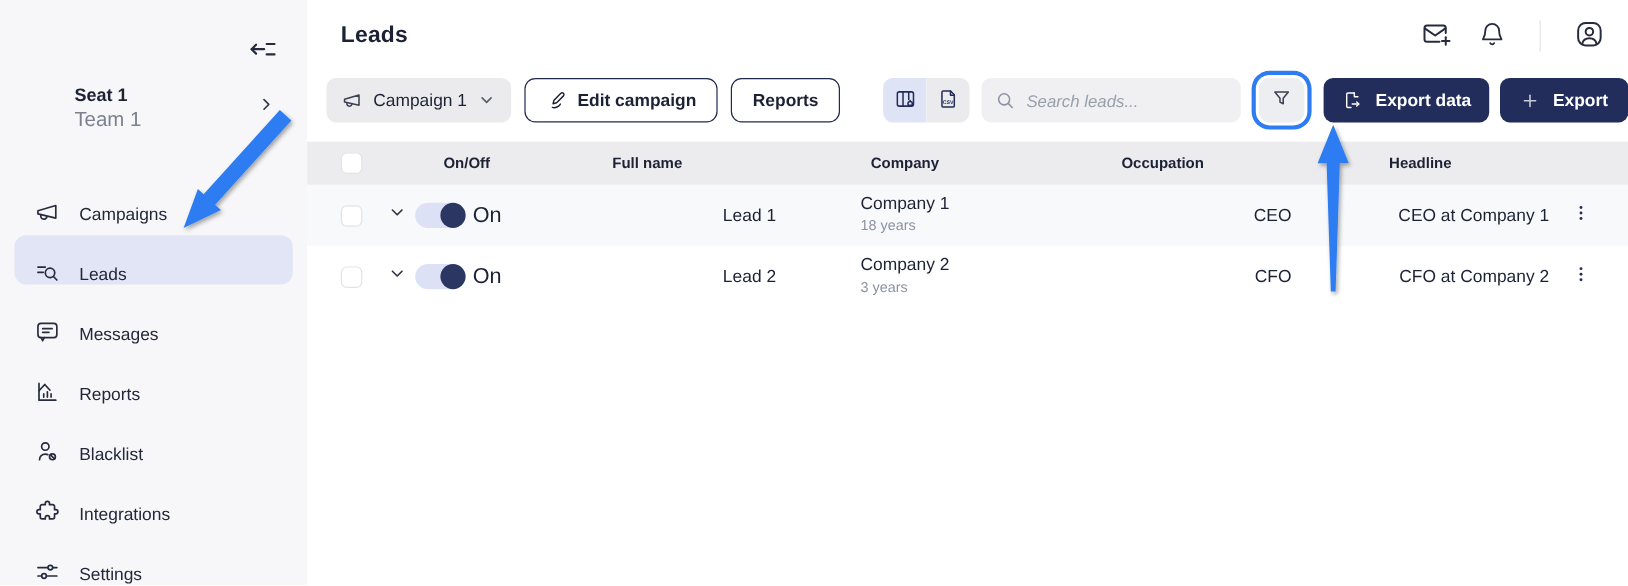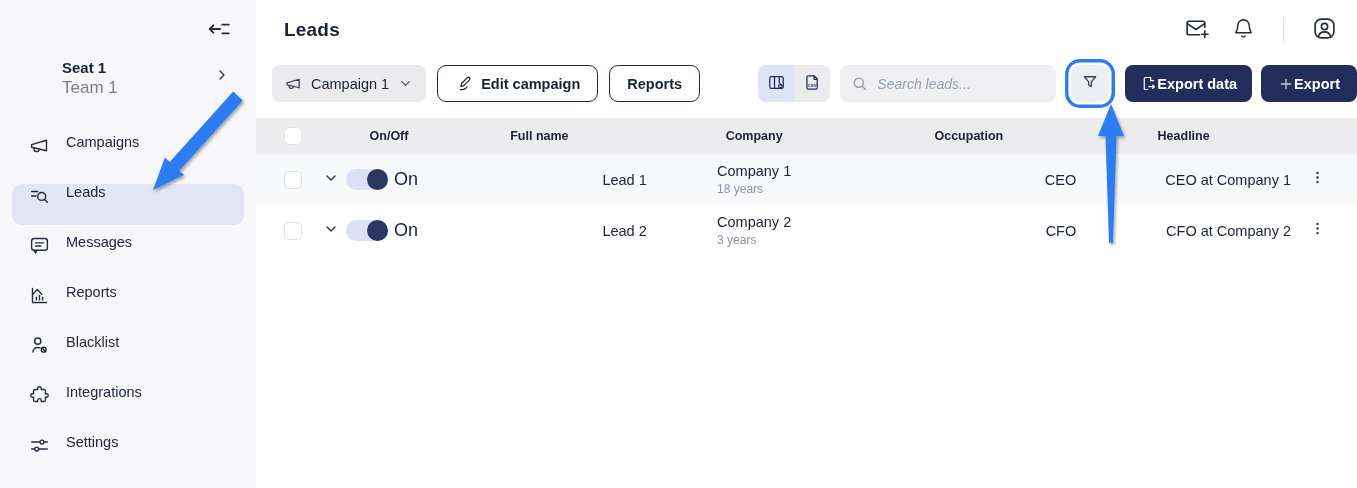--- a/index.html
+++ b/index.html
@@ -4,29 +4,29 @@
 <style>
   * { margin:0; padding:0; box-sizing:border-box; }
   html,body { width:1357px; height:488px; }
   body {
     font-family:"Liberation Sans", sans-serif;
     background:#fff; color:#1b2234; overflow:hidden; position:relative;
   }
   .app { display:flex; width:1357px; height:488px; }
 
   
-  .sidebar { width:256px; height:100%; background:#f7f7f9; flex:0 0 256px; padding-top:16px; }
+  .sidebar { width:256px; height:100%; background:#f7f7f9; flex:0 0 256px; padding-top:28px; }
   .collapse-row { display:flex; justify-content:flex-end; padding-right:24px; }
   .icon-btn { background:none; border:none; cursor:pointer; color:#262c3d; display:flex; align-items:center; justify-content:center; }
   .seat-row { margin-top:14px; padding-left:62px; padding-right:24px; position:relative; }
   .seat-title { font-size:15px; font-weight:700; color:#1b2234; }
   .seat-sub { font-size:17px; color:#7c818f; margin-top:2px; }
   .seat-chevron { position:absolute; right:26px; top:8px; color:#333a4c; }
   .nav { margin-top:36px; padding:0 12px; }
-  .nav-item { display:flex; align-items:flex-start; gap:16px; height:41px; padding:0 16px; border-radius:10px; margin-bottom:9px; cursor:pointer; }
+  .nav-item { display:flex; align-items:flex-end; gap:16px; height:41px; padding:0 16px; border-radius:10px; margin-bottom:9px; cursor:pointer; }
   .nav-item.active { background:#e2e5f5; }
   .nav-icon { width:22px; height:22px; color:#262c3d; display:flex; align-items:center; justify-content:center; }
   .nav-label { font-size:14.5px; color:#22283a; }
 
   
   .main { flex:1; display:flex; flex-direction:column; background:#fff; }
   .topbar { height:60px; display:flex; align-items:center; padding:0 20px; }
   .page-title { font-size:19px; font-weight:700; margin-left:8px; letter-spacing:.2px; }
   .top-actions { margin-left:auto; display:flex; align-items:center; gap:22px; }
   .top-divider { width:1px; height:26px; background:#e3e4e8; margin:0 6px; }
@@ -39,21 +39,21 @@
   .spacer { flex:1; }
   .view-toggle { display:flex; }
   .vt-btn { width:36px; height:37px; display:flex; align-items:center; justify-content:center; border:none; cursor:pointer; color:#232d57; }
   .vt-btn.selected { background:#dfe3f6; border-radius:8px 0 0 8px; }
   .vt-btn.plain { background:#ebebee; border-radius:0 8px 8px 0; }
   .search-box { display:flex; align-items:center; gap:9px; background:#f0f0f3; border-radius:8px; height:37px; width:216px; padding:0 11px; margin-left:10px; }
   .search-box input { border:none; background:transparent; outline:none; font-size:14px; color:#1b2234; width:100%; font-family:"Liberation Sans",sans-serif;font-style:italic; }
   .search-box input::placeholder { color:#98a0ac; }
   .filter-btn { width:38px; height:37px; background:#edeef1; border:none; border-radius:9px; display:flex; align-items:center; justify-content:center; color:#3a4152; cursor:pointer; margin-left:15px;
     box-shadow:0 0 0 2.5px #ffffff, 0 0 0 6px #2e7cf1; }
-  .btn-solid { display:flex; align-items:center; gap:0; background:#222d5c; color:#fff; border:none; border-radius:8px; height:37px; padding:0 15px; font-size:14.5px; font-weight:600; cursor:pointer; font-family:"Liberation Sans",sans-serif; }
+  .btn-solid { display:flex; align-items:center; gap:11px; background:#222d5c; color:#fff; border:none; border-radius:8px; height:37px; padding:0 15px; font-size:14.5px; font-weight:600; cursor:pointer; font-family:"Liberation Sans",sans-serif; }
   .btn-export { margin-left:16px; }
   .btn-import { margin-left:9px; padding:0 17px; }
 
   
   .table { margin-top:16px; }
   .lead-grid { display:grid; grid-template-columns:46px 30px 86px 1fr 1fr 1fr 1fr 52px; align-items:center; padding:0 14px; }
   .thead { height:36px; background:#ececef; }
   .th { font-size:12.5px; font-weight:700; color:#1b2234; text-align:center; }
   .trow { height:51px; }
   .trow.alt { background:#f8f9fb; }

